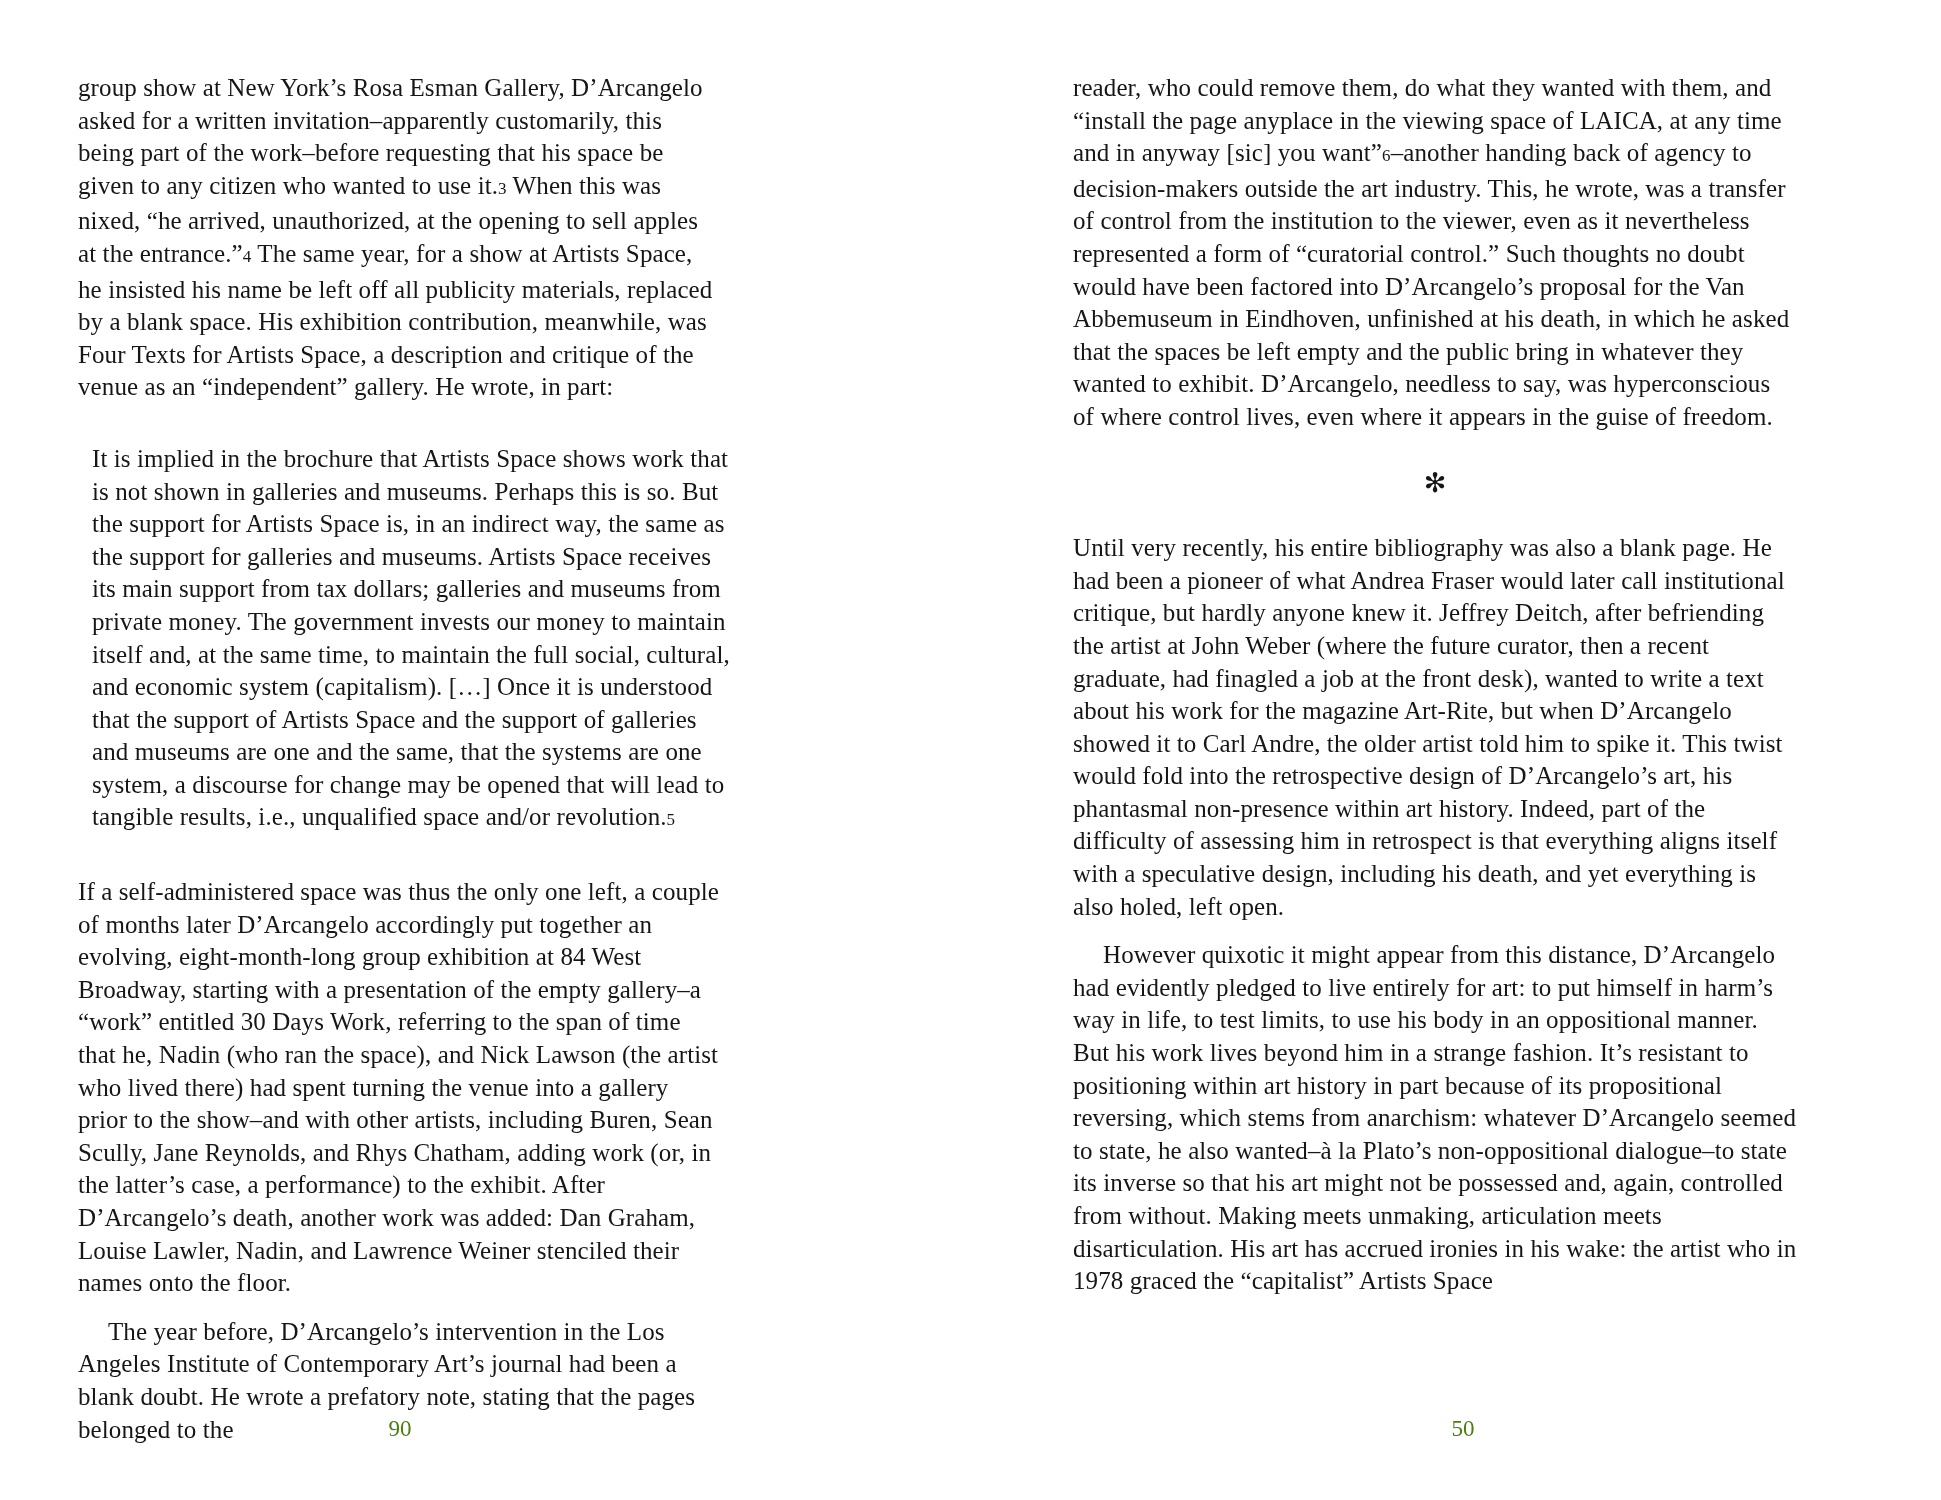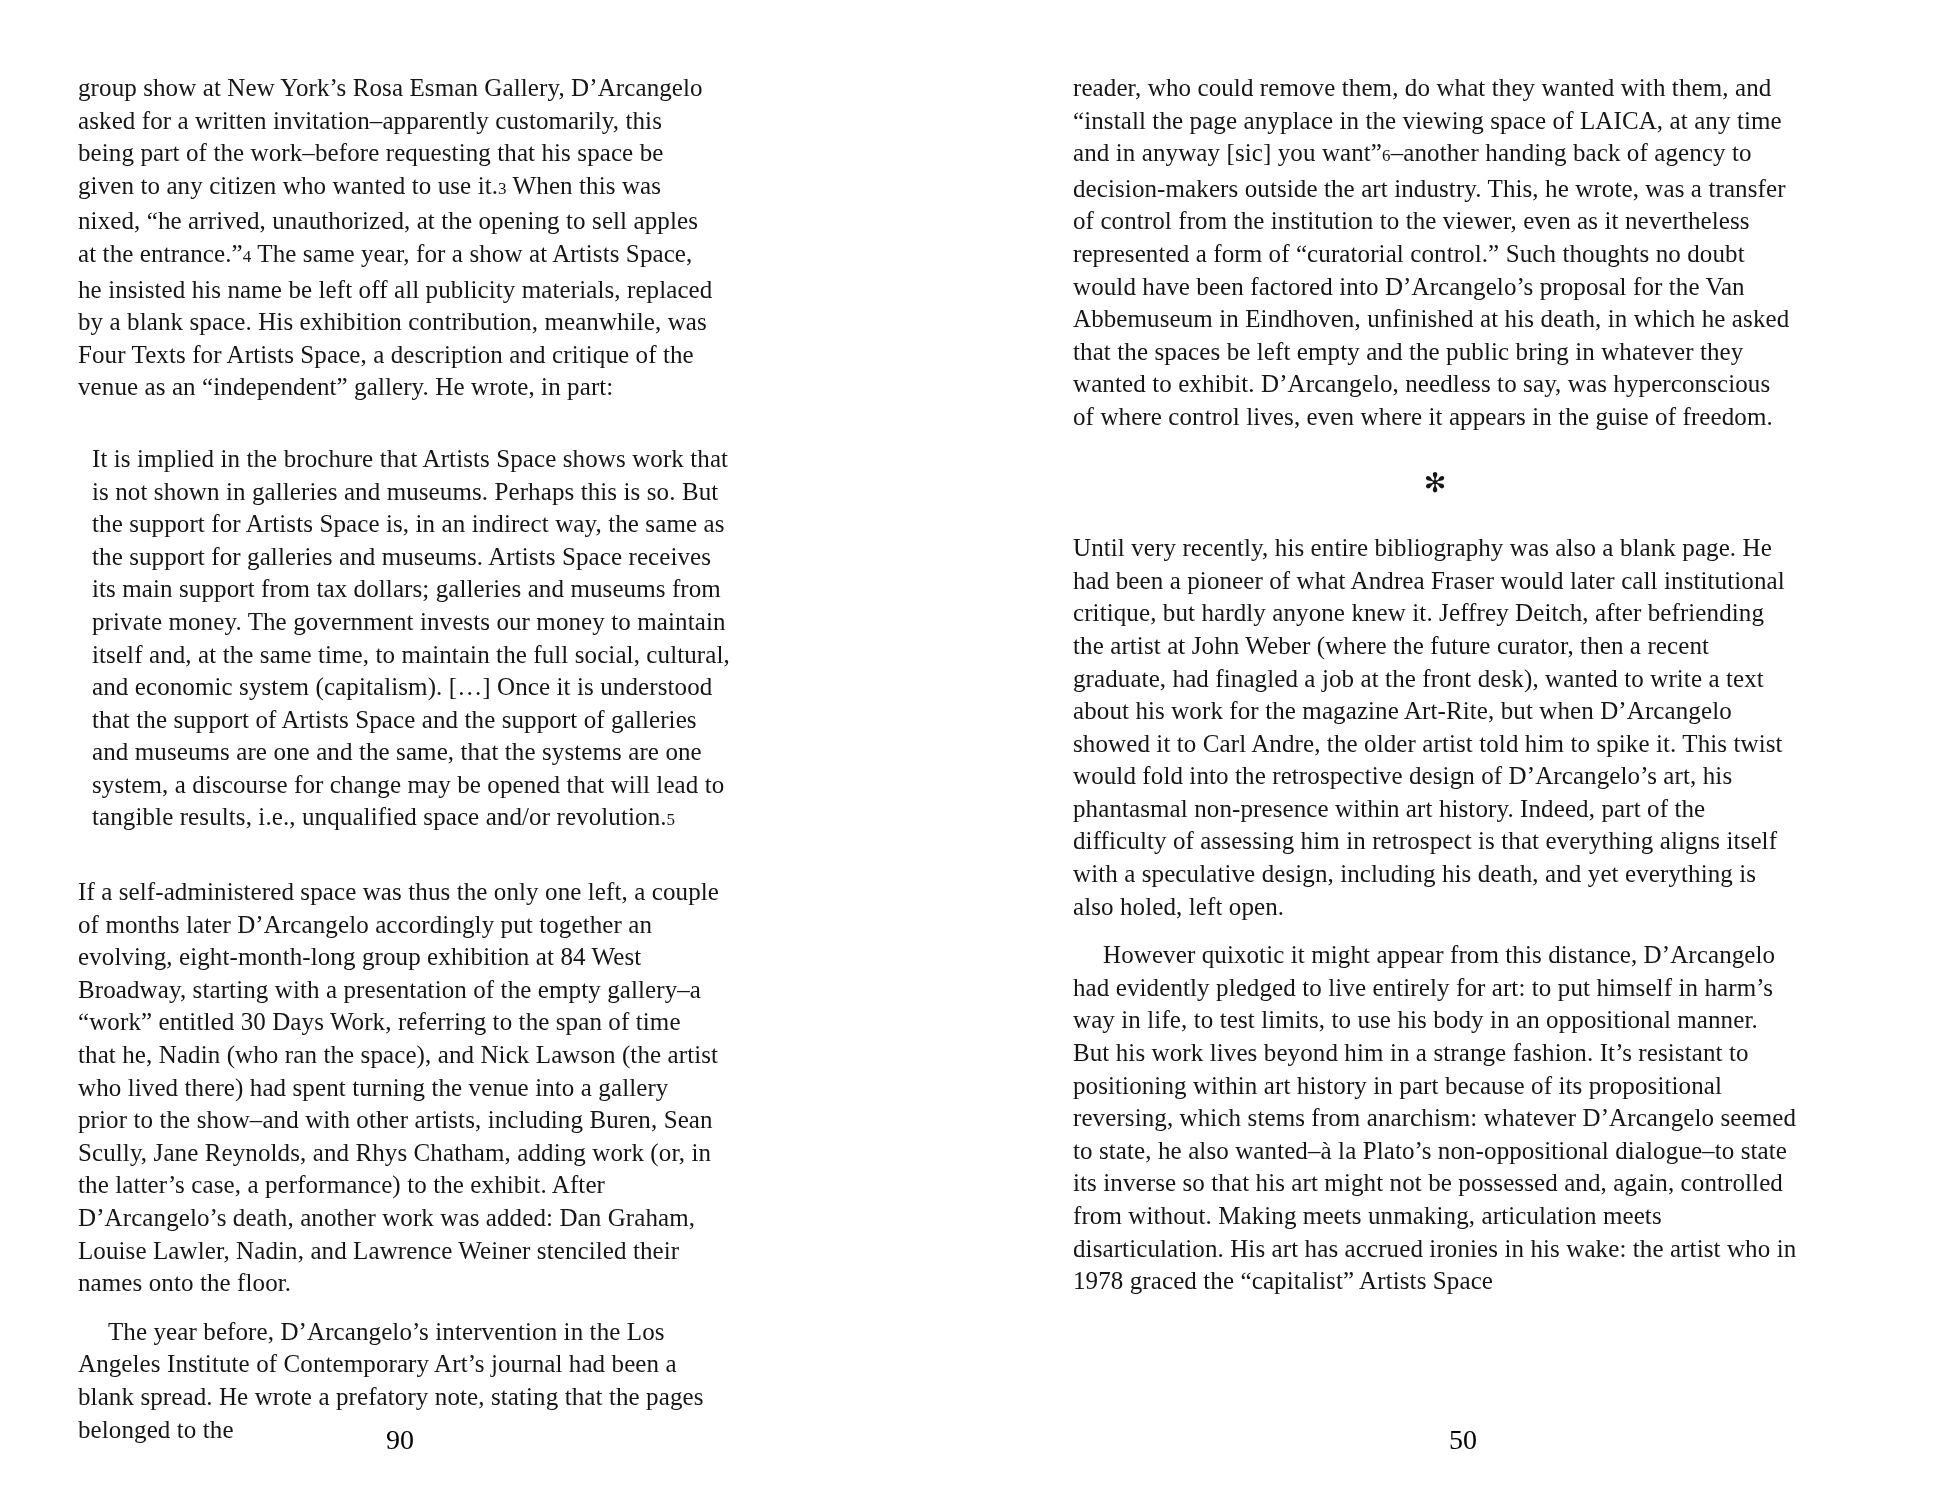--- a/index.html
+++ b/index.html
@@ -38,38 +38,37 @@
     font-size: 27px;
     line-height: 32.6px;
   }
 
   .fn { font-size: 0.68em; }
   .i  { }
 
   .pagenum {
     position: absolute;
     top: 1416px;
-    font-size: 28px;
-    color: #000000;
+    font-size: 23px;
+    color: #4d7c0f;
     text-align: center;
-    margin-top: 8px;
   }
   .pagenum-left  { left: 62px;   width: 676px; }
   .pagenum-right { left: 1057px; width: 812px; }
 </style>
 </head>
 <body>
 
 <div class="spread">
 
   <div class="col col-left">
       <div class="para">group show at New York’s Rosa Esman Gallery, D’Arcangelo asked for a written invitation–apparently customarily, this being part of the work–before requesting that his space be given to any citizen who wanted to use it.<span class="fn">3</span> When this was nixed, “he arrived, unauthorized, at the opening to sell apples at the entrance.”<span class="fn">4</span> The same year, for a show at Artists Space, he insisted his name be left off all publicity materials, replaced by a blank space. His exhibition contribution, meanwhile, was <span class="i">Four Texts for Artists Space</span>, a description and critique of the venue as an “independent” gallery. He wrote, in part:</div>
       <div class="quote">It is implied in the brochure that Artists Space shows work that is not shown in galleries and museums. Perhaps this is so. But the support for Artists Space is, in an indirect way, the same as the support for galleries and museums. Artists Space receives its main support from tax dollars; galleries and museums from private money. The government invests our money to maintain itself and, at the same time, to maintain the full social, cultural, and economic system (capitalism). […] Once it is understood that the support of Artists Space and the support of galleries and museums are one and the same, that the systems are one system, a discourse for change may be opened that will lead to tangible results, i.e., unqualified space and/or revolution.<span class="fn">5</span></div>
       <div class="para">If a self-administered space was thus the only one left, a couple of months later D’Arcangelo accordingly put together an evolving, eight-month-long group exhibition at 84 West Broadway, starting with a presentation of the empty gallery–a “work” entitled <span class="i">30 Days Work</span>, referring to the span of time that he, Nadin (who ran the space), and Nick Lawson (the artist who lived there) had spent turning the venue into a gallery prior to the show–and with other artists, including Buren, Sean Scully, Jane Reynolds, and Rhys Chatham, adding work (or, in the latter’s case, a performance) to the exhibit. After D’Arcangelo’s death, another work was added: Dan Graham, Louise Lawler, Nadin, and Lawrence Weiner stenciled their names onto the floor.</div>
-      <div class="para indent">The year before, D’Arcangelo’s intervention in the Los Angeles Institute of Contemporary Art’s journal had been a blank spread. He wrote a prefatory note, stating that the pages belonged to the</div>
+      <div class="para indent">The year before, D’Arcangelo’s intervention in the Los Angeles Institute of Contemporary Art’s journal had been a blank doubt. He wrote a prefatory note, stating that the pages belonged to the</div>
     </div>
 
   <div class="col col-right">
       <div class="para">reader, who could remove them, do what they wanted with them, and “install the page anyplace in the viewing space of LAICA, at any time and in anyway [<span class="i">sic</span>] you want”<span class="fn">6</span>–another handing back of agency to decision-makers outside the art industry. This, he wrote, was a transfer of control from the institution to the viewer, even as it nevertheless represented a form of “curatorial control.” Such thoughts no doubt would have been factored into D’Arcangelo’s proposal for the Van Abbemuseum in Eindhoven, unfinished at his death, in which he asked that the spaces be left empty and the public bring in whatever they wanted to exhibit. D’Arcangelo, needless to say, was hyperconscious of where control lives, even where it appears in the guise of freedom.</div>
       <div class="ornament"><span>✻</span></div>
       <div class="para">Until very recently, his entire bibliography was also a blank page. He had been a pioneer of what Andrea Fraser would later call institutional critique, but hardly anyone knew it. Jeffrey Deitch, after befriending the artist at John Weber (where the future curator, then a recent graduate, had finagled a job at the front desk), wanted to write a text about his work for the magazine <span class="i">Art-Rite</span>, but when D’Arcangelo showed it to Carl Andre, the older artist told him to spike it. This twist would fold into the retrospective design of D’Arcangelo’s art, his phantasmal non-presence within art history. Indeed, part of the difficulty of assessing him in retrospect is that <span class="i">everything</span> aligns itself with a speculative design, including his death, and yet everything is also holed, left open.</div>
       <div class="para indent">However quixotic it might appear from this distance, D’Arcangelo had evidently pledged to live entirely for art: to put himself in harm’s way in life, to test limits, to use his body in an oppositional manner. But his work lives beyond him in a strange fashion. It’s resistant to positioning within art history in part because of its propositional reversing, which stems from anarchism: whatever D’Arcangelo seemed to state, he also wanted–à la Plato’s non-oppositional dialogue–to state its inverse so that his art might not be possessed and, again, controlled from without. Making meets unmaking, articulation meets disarticulation. His art has accrued ironies in his wake: the artist who in 1978 graced the “capitalist” Artists Space</div>
     </div>
 
   <div class="pagenum pagenum-left">90</div>

